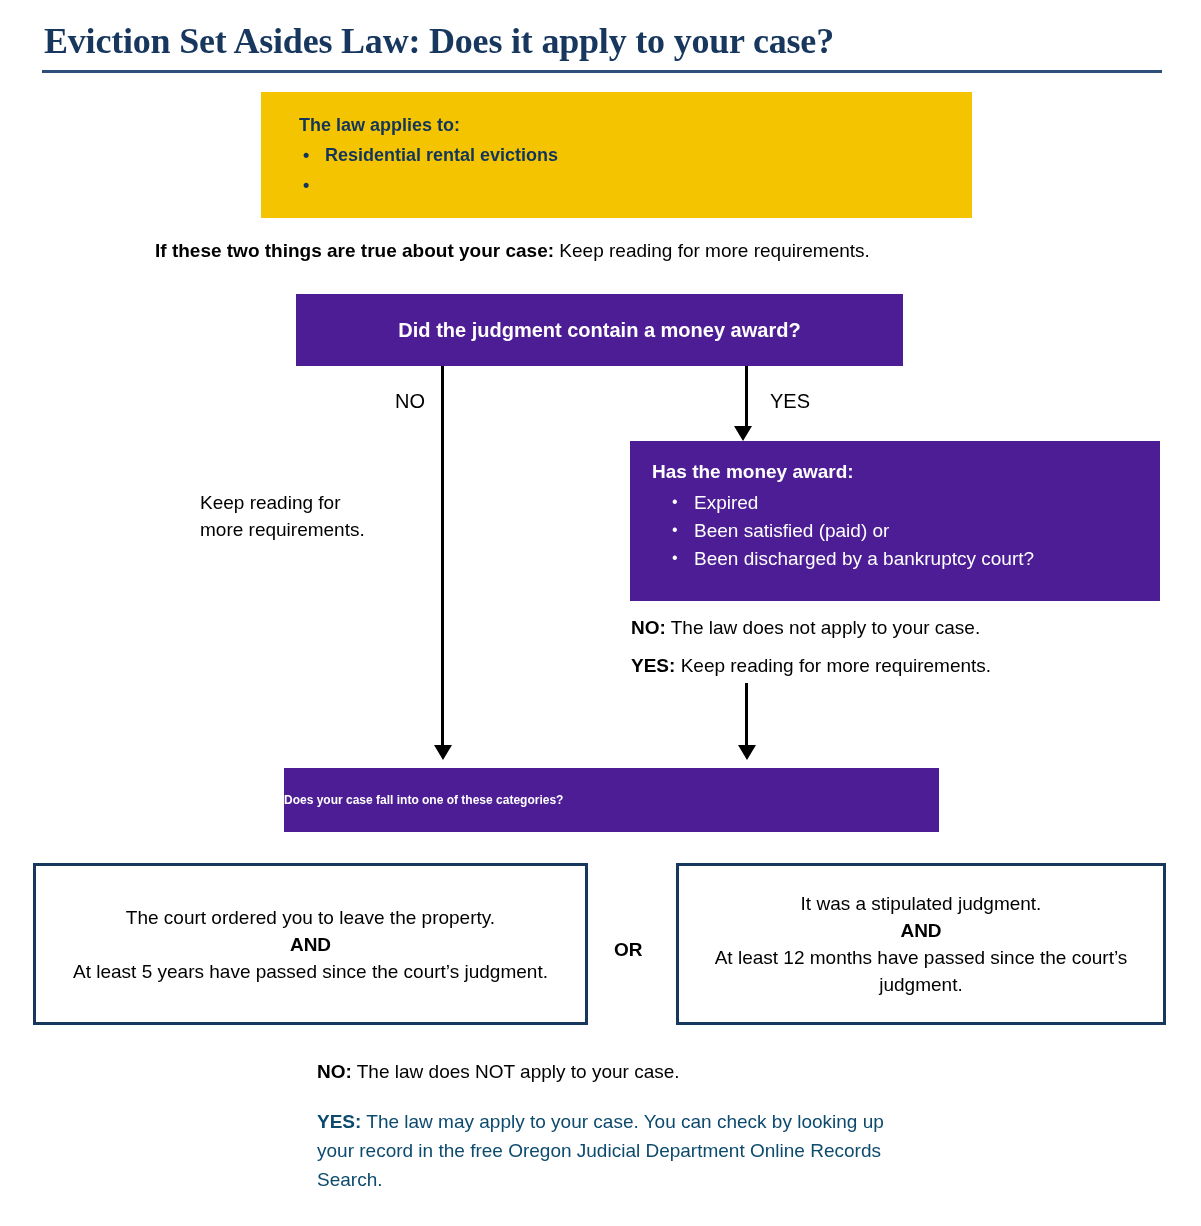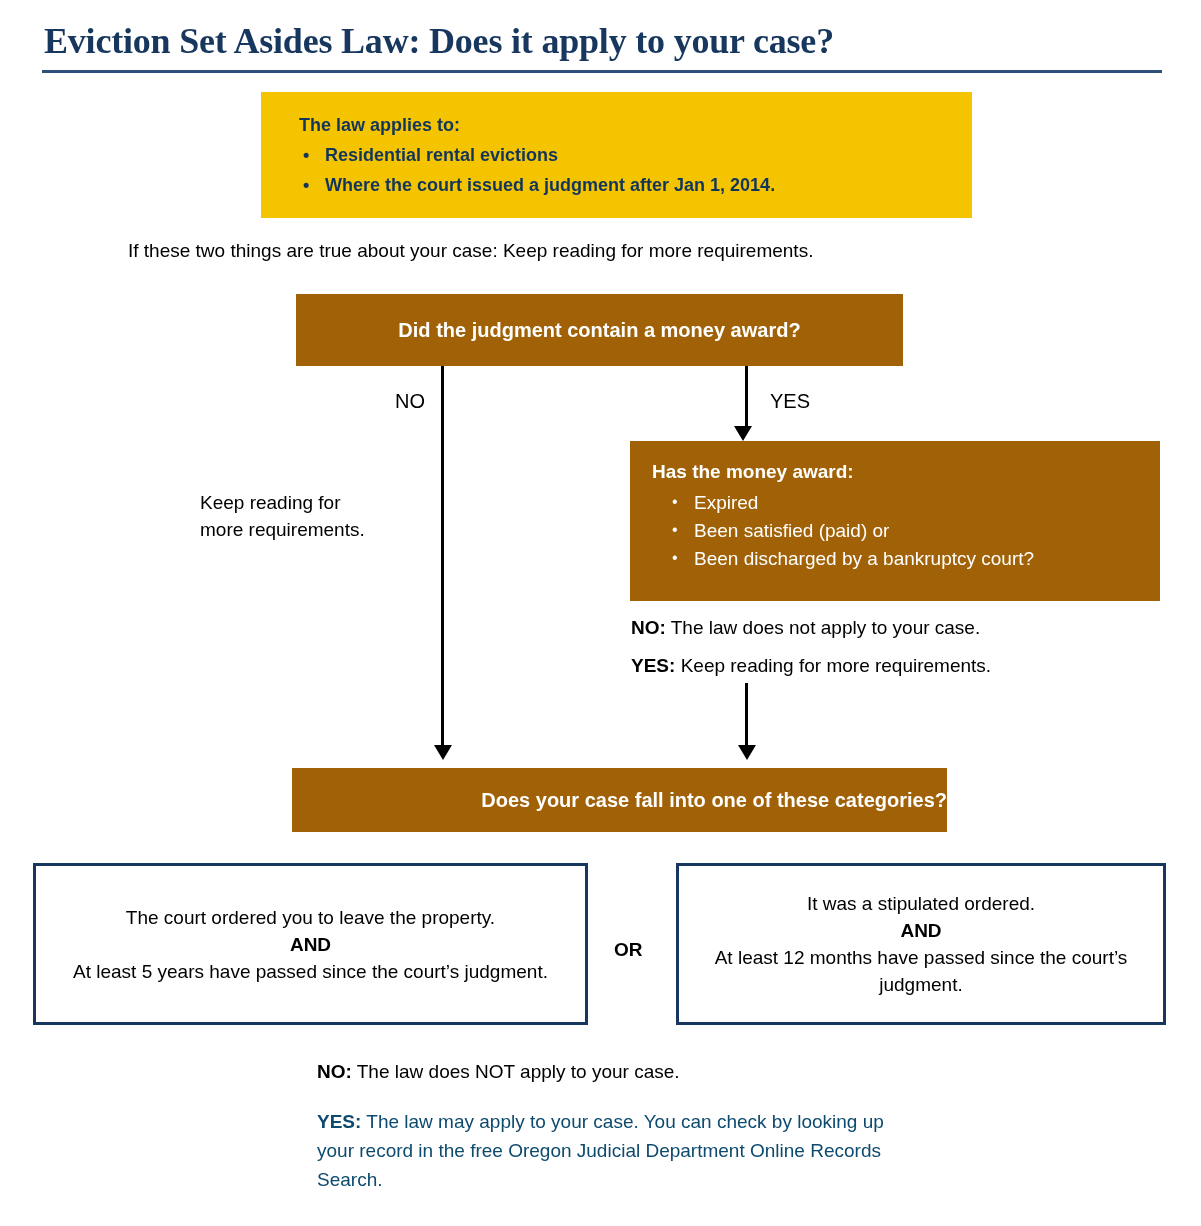--- a/index.html
+++ b/index.html
@@ -71,26 +71,26 @@
   
   .lead {
     position: absolute;
     left: 128px;
     top: 238px;
     font-size: 19px;
     line-height: 26px;
     color: #000000;
     white-space: nowrap;
   }
-  .lead b { font-weight: normal; }
+  .lead b { font-weight: bold; margin-left: 27px; }
 
   
   .navy-box {
     position: absolute;
-    background: #a16207;
+    background: #4c1d95;
     color: #ffffff;
   }
   .navy-q1 {
     left: 296px; top: 294px; width: 607px; height: 72px;
     font-weight: bold; font-size: 20px;
     display: flex; align-items: center; justify-content: center;
   }
   .navy-q2 {
     left: 630px; top: 441px; width: 530px; height: 160px;
     font-size: 19px; padding: 16px 0 0 22px;
@@ -100,23 +100,23 @@
   .navy-q2 li {
     position: relative;
     padding-left: 42px;
     line-height: 28px;
     font-size: 19px;
   }
   .navy-q2 li .bull {
     position: absolute; left: 20px; top: -1px; font-size: 16px;
   }
   .navy-q3 {
-    left: 292px; top: 768px; width: 655px; height: 64px;
-    font-weight: bold; font-size: 20px;
-    display: flex; align-items: center; justify-content: flex-end;
+    left: 284px; top: 768px; width: 655px; height: 64px;
+    font-weight: bold; font-size: 12px;
+    display: flex; align-items: center; justify-content: flex-start;
   }
 
   
   .branch-label {
     position: absolute;
     font-size: 20px;
     color: #000000;
   }
   .label-no  { left: 395px; top: 390px; }
   .label-yes { left: 770px; top: 390px; }
@@ -212,21 +212,20 @@
 
   <div class="yellow-box">
     <div class="yb-head">The law applies to:</div>
     <ul>
       <li>
         <span class="bull">•</span>
         <span>Residential rental evictions</span>
       </li>
       <li>
         <span class="bull">•</span>
-        <span>Where the court issued a judgment after Jan 1, 2014.</span>
       </li>
     </ul>
   </div>
 
   <div class="lead">
     <b>If these two things are true about your case:</b><span> Keep reading for more requirements.</span>
   </div>
 
   <div class="navy-box navy-q1">
     <span>Did the judgment contain a money award?</span>
@@ -281,21 +280,21 @@
       <span>The court ordered you to leave the property.</span>
       <span class="and">AND</span>
       <span>At least 5 years have passed since the court’s judgment.</span>
     </div>
   </div>
 
   <div class="or-label">OR</div>
 
   <div class="cat-box cat-right">
     <div>
-      <span>It was a stipulated ordered.</span>
+      <span>It was a stipulated judgment.</span>
       <span class="and">AND</span>
       <span>At least 12 months have passed since the court’s judgment.</span>
     </div>
   </div>
 
   <div class="out-no">
     <b>NO:</b><span> The law does NOT apply to your case.</span>
   </div>
   <div class="out-yes">
     <b>YES:</b><span> The law may apply to your case. You can check by looking up your record in the free Oregon Judicial Department Online Records Search.</span>

